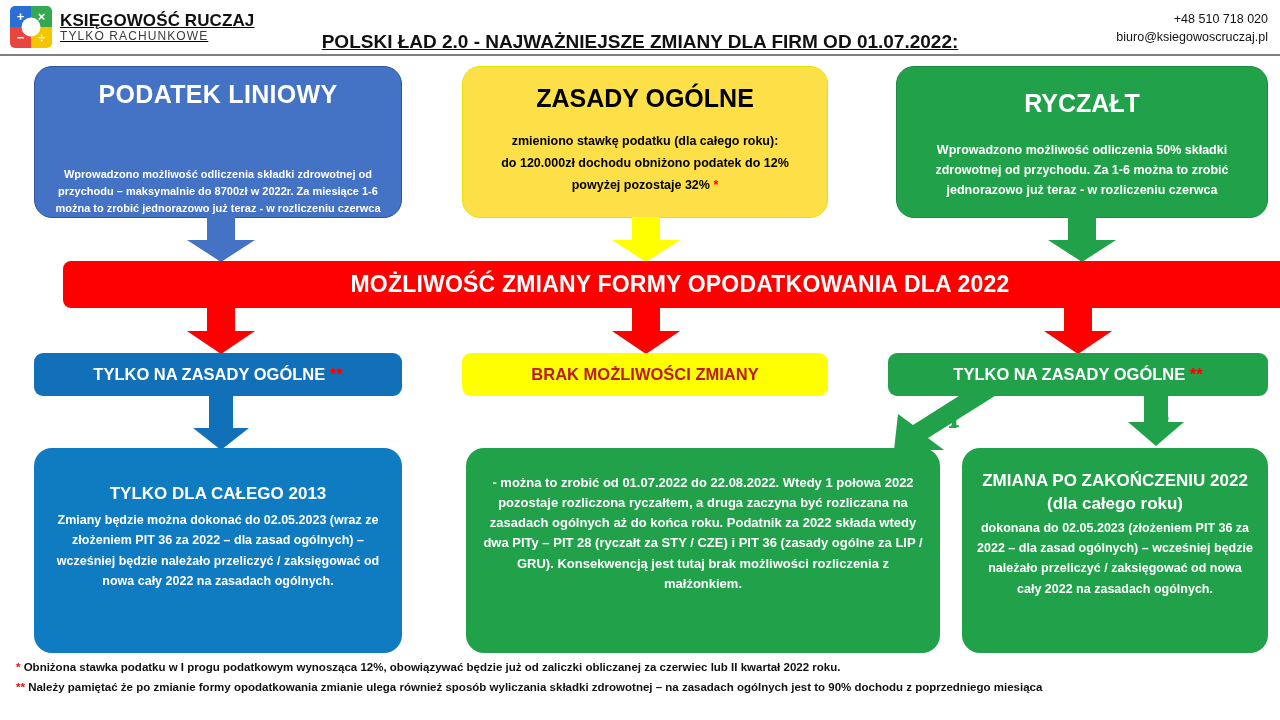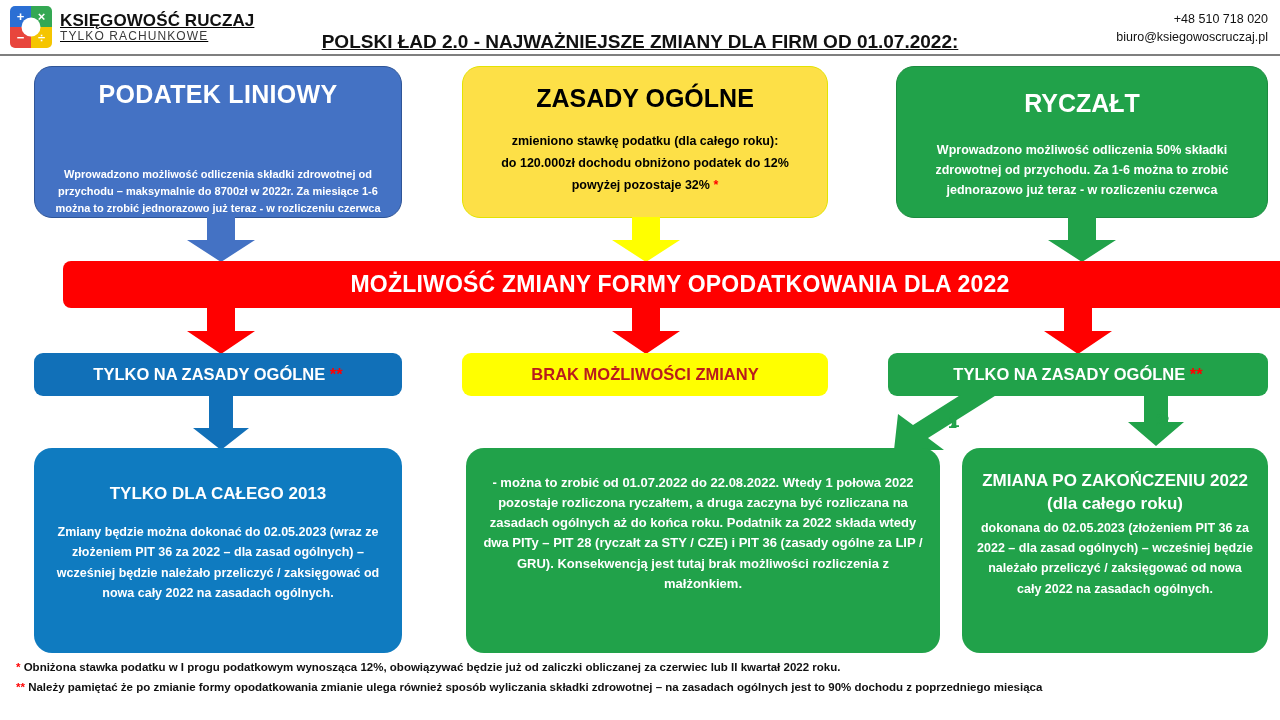--- a/index.html
+++ b/index.html
@@ -125,21 +125,21 @@
   }
   .mid-green .b-title{font-size:16.5px;}
 
   
   .bot-blue{
     left:34px;top:448px;width:368px;height:205px;
     background:#0F7BC0;border-radius:18px;
     color:#fff;padding:10px 18px 0;justify-content:flex-start;
   }
   .bot-blue .b-title{font-size:17px;margin-top:26px;}
-  .bot-blue .b-body{font-size:12.5px;line-height:1.62;margin-top:18px;}
+  .bot-blue .b-body{font-size:12.5px;line-height:1.62;margin-top:6px;}
 
   .bot-green-mid{
     left:466px;top:448px;width:474px;height:205px;
     background:#21A24A;border-radius:18px;
     color:#fff;padding:10px 14px 0;justify-content:flex-start;
   }
   .bot-green-mid .b-title{font-size:17px;margin-top:9px;}
   .bot-green-mid .b-body{font-size:13px;line-height:1.55;margin-top:15px;}
 
   .bot-green-right{

